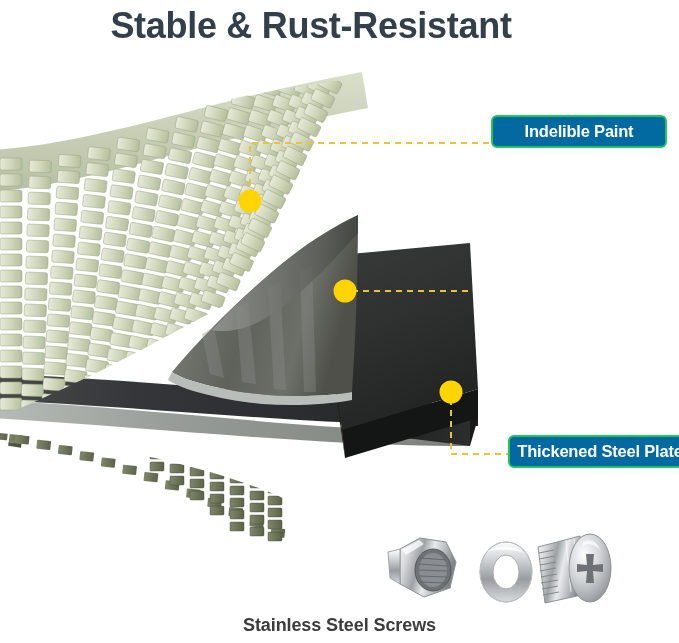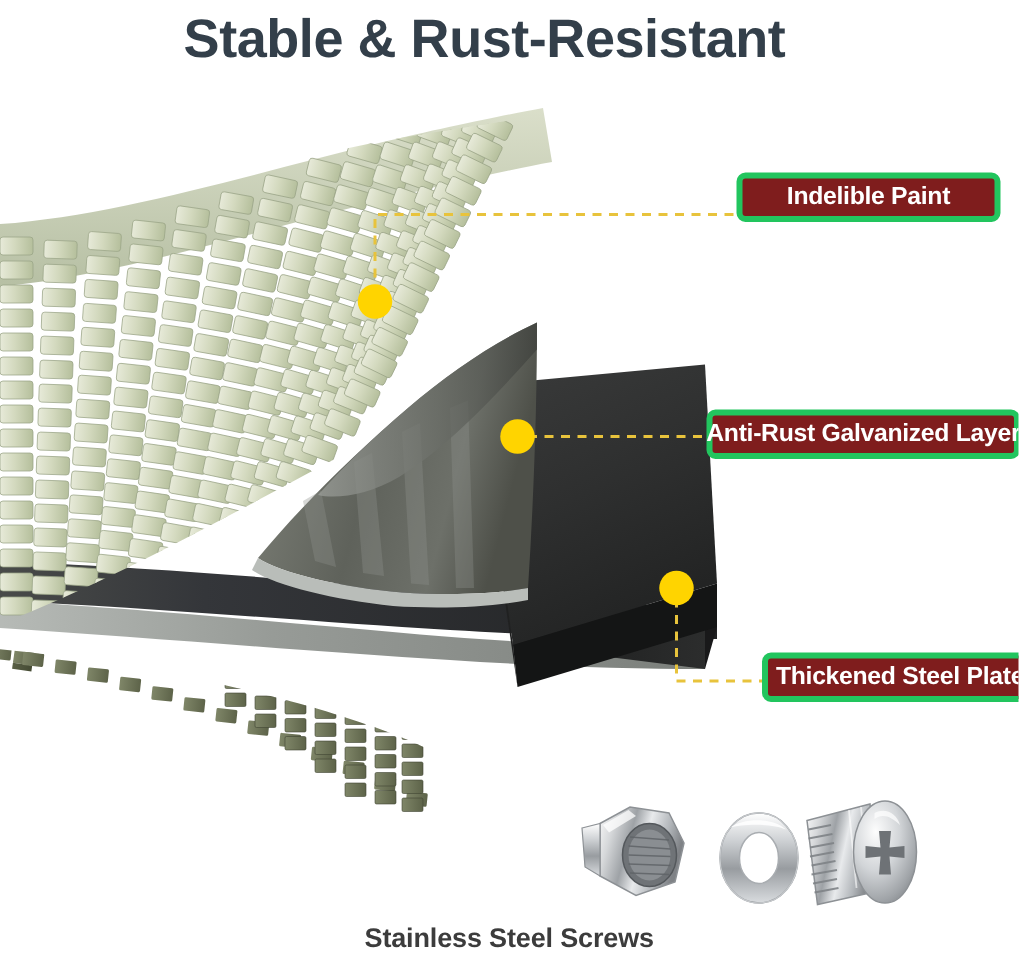--- a/index.html
+++ b/index.html
@@ -12,31 +12,30 @@
   }
   #stage{position:absolute;left:0;top:0;width:679px;height:643px;overflow:hidden;}
 
   
   #title{
     position:absolute;left:0;top:0;width:622px;height:52px;
     display:flex;align-items:center;justify-content:center;
     font-size:36px;font-weight:bold;color:#333f4a;
     letter-spacing:-0.3px;
     white-space:nowrap;
-    padding-left:12px;
   }
 
   
   #art{position:absolute;left:0;top:0;width:679px;height:643px;}
 
   
   .callout{
     position:absolute;
-    background:#7f1d1d;
-    border:4px solid #22c55e;
+    background:#0369a1;
+    border:2px solid #22c55e;
     border-radius:6px;
     color:#ffffff;
     font-size:16.5px;
     font-weight:bold;
     display:flex;align-items:center;justify-content:center;
     height:33px;
     box-sizing:border-box;
     padding:0 9px;
     white-space:nowrap;
     letter-spacing:-0.2px;
@@ -429,19 +428,18 @@
 
       <g fill="#6e7276">
         <path d="M586 554 L594 554 L593 565 L603 564 L603 572 L593 571 L594 583 L586 583 L587 571 L577 572 L577 564 L587 565 Z"></path>
       </g>
       <path d="M583 542 C 590 538 598 542 600 550 C 594 544 588 542 583 546 Z" fill="#ffffff" opacity="0.7"></path>
     </g>
   </svg>
 
   <div id="callout-paint" class="callout">Indelible Paint</div>
 
-  <div id="callout-galv" class="callout">Anti-Rust Galvanized Layer</div>
 
   <div id="callout-plate" class="callout">Thickened Steel Plate</div>
 
   <div id="hw-caption">Stainless Steel Screws</div>
 
 </div>
 
 </body></html>

